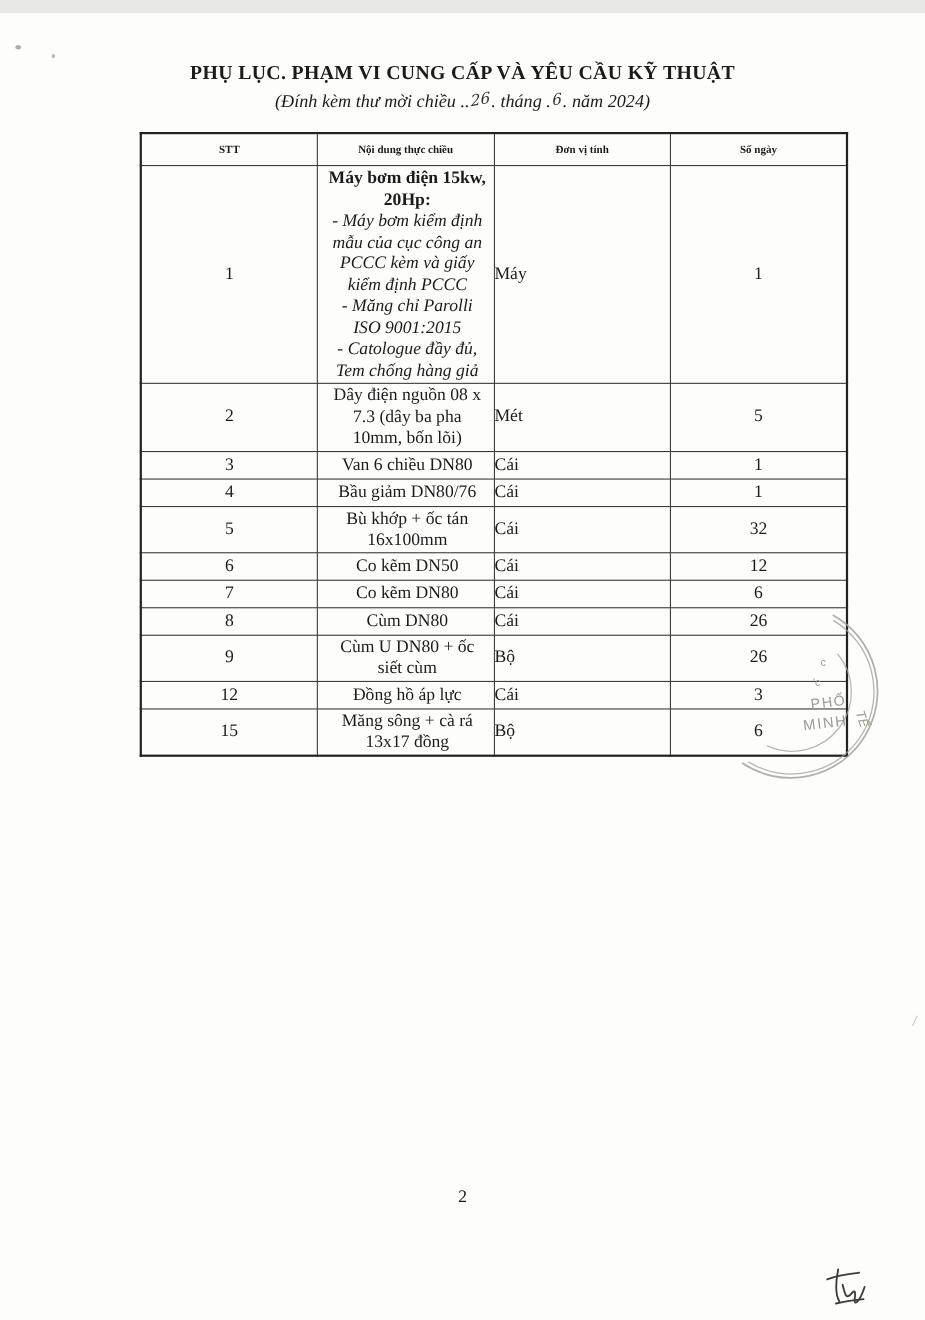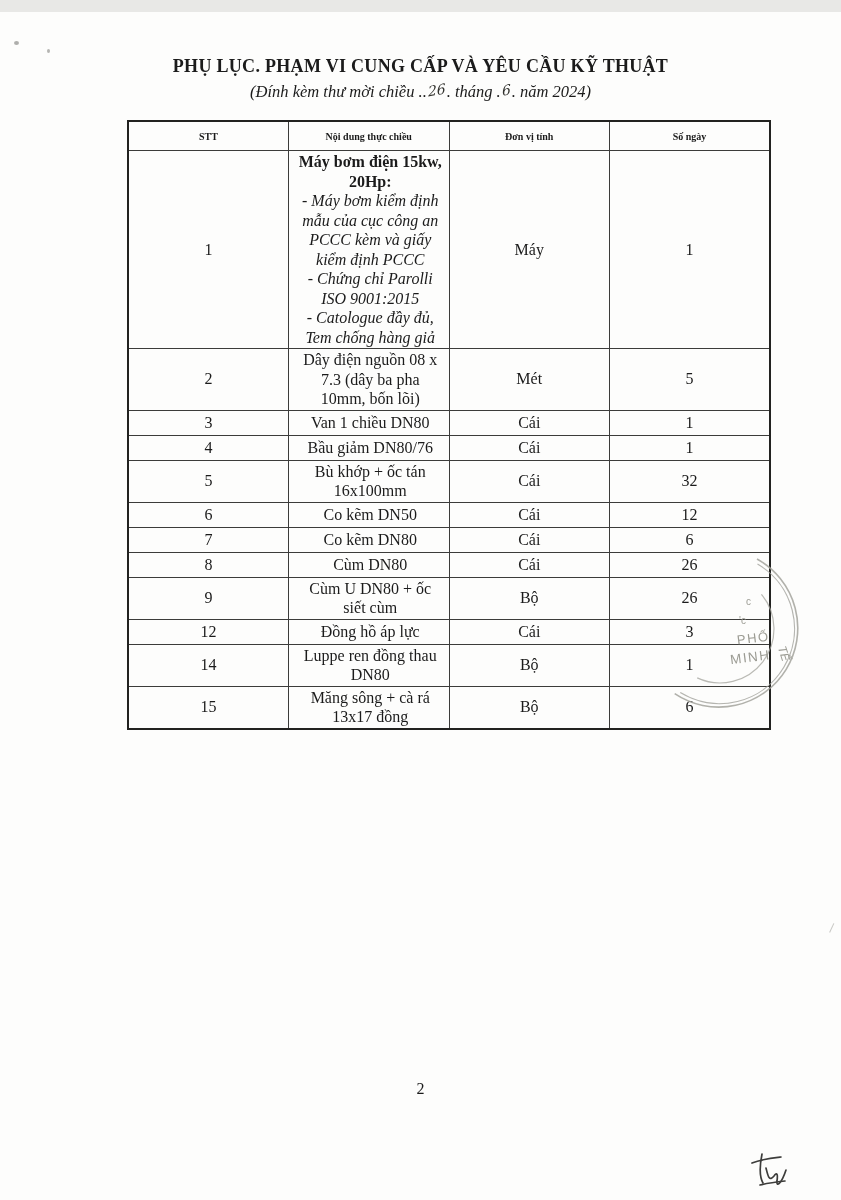--- a/index.html
+++ b/index.html
@@ -37,21 +37,21 @@
     border:1px solid #3c3c3a;
   }
   table.supply{border:2px solid #222220;}
   table.supply thead th{
     height:28px;font-weight:bold;text-align:center;
     padding:0 2px;font-size:10px;
   }
   table.supply tbody tr{height:25px;}
   td.cell-stt{width:52px;text-align:center;padding:0;}
   td.cell-content{width:397px;text-align:center;padding:1px 6px 1px 9px;}
-  td.cell-unit{width:98px;text-align:center;padding:0;}
+  td.cell-unit{width:98px;padding:0;}
   td.cell-qty{width:81px;text-align:center;padding:0;}
   .cell-content .line{line-height:19.5px;}
   .line.bold{font-weight:bold;font-style:normal;}
   .line.italic{font-style:italic;}
   .page-number{
     position:absolute;left:0;right:0;top:1068px;
     text-align:center;font-size:16px;
   }
   .stamp{
     position:absolute;left:640px;top:535px;width:170px;height:172px;
@@ -92,38 +92,38 @@
         <th class="cell-unit">Đơn vị tính</th>
         <th class="cell-qty">Số ngày</th>
       </tr>
     </thead>
     <tbody id="table-body">
         <tr>
           <td class="cell-stt">1</td>
           <td class="cell-content">
             <div class="line bold">Máy bơm điện 15kw, 20Hp:</div>
             <div class="line italic">- Máy bơm kiểm định mẫu của cục công an PCCC kèm và giấy kiểm định PCCC</div>
-            <div class="line italic">- Chứng chỉ Parolli ISO 9001:2015</div>
+            <div class="line italic">- Măng chỉ Parolli ISO 9001:2015</div>
             <div class="line italic">- Catologue đầy đủ, Tem chống hàng giả</div>
           </td>
           <td class="cell-unit">Máy</td>
           <td class="cell-qty">1</td>
         </tr>
         <tr>
           <td class="cell-stt">2</td>
           <td class="cell-content">
             <div class="line normal">Dây điện nguồn 08 x 7.3 (dây ba pha 10mm, bốn lõi)</div>
           </td>
           <td class="cell-unit">Mét</td>
           <td class="cell-qty">5</td>
         </tr>
         <tr>
           <td class="cell-stt">3</td>
           <td class="cell-content">
-            <div class="line normal">Van 1 chiều DN80</div>
+            <div class="line normal">Van 6 chiều DN80</div>
           </td>
           <td class="cell-unit">Cái</td>
           <td class="cell-qty">1</td>
         </tr>
         <tr>
           <td class="cell-stt">4</td>
           <td class="cell-content">
             <div class="line normal">Bầu giảm DN80/76</div>
           </td>
           <td class="cell-unit">Cái</td>
@@ -169,28 +169,20 @@
           <td class="cell-unit">Bộ</td>
           <td class="cell-qty">26</td>
         </tr>
         <tr>
           <td class="cell-stt">12</td>
           <td class="cell-content">
             <div class="line normal">Đồng hồ áp lực</div>
           </td>
           <td class="cell-unit">Cái</td>
           <td class="cell-qty">3</td>
-        </tr>
-        <tr>
-          <td class="cell-stt">14</td>
-          <td class="cell-content">
-            <div class="line normal">Luppe ren đồng thau DN80</div>
-          </td>
-          <td class="cell-unit">Bộ</td>
-          <td class="cell-qty">1</td>
         </tr>
         <tr>
           <td class="cell-stt">15</td>
           <td class="cell-content">
             <div class="line normal">Măng sông + cà rá 13x17 đồng</div>
           </td>
           <td class="cell-unit">Bộ</td>
           <td class="cell-qty">6</td>
         </tr>
       </tbody>

